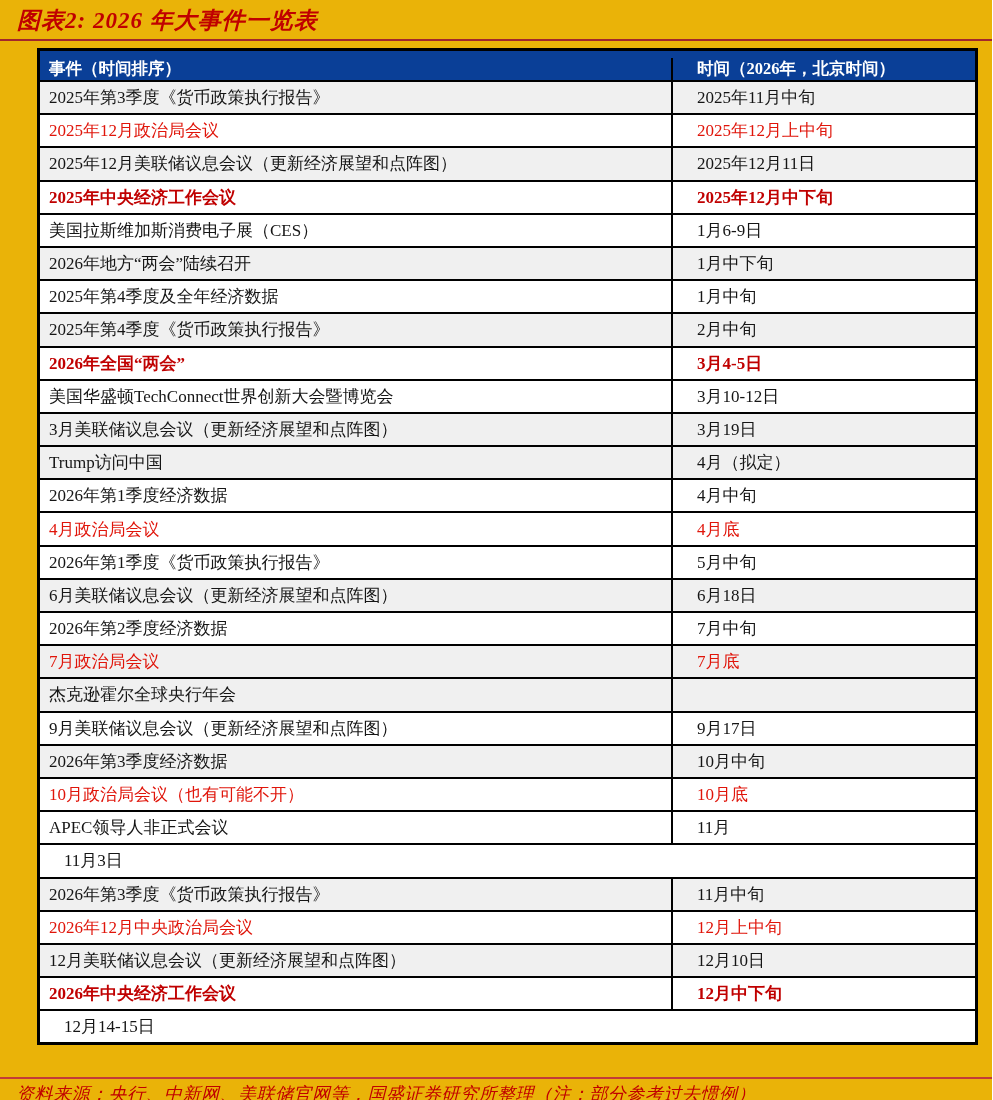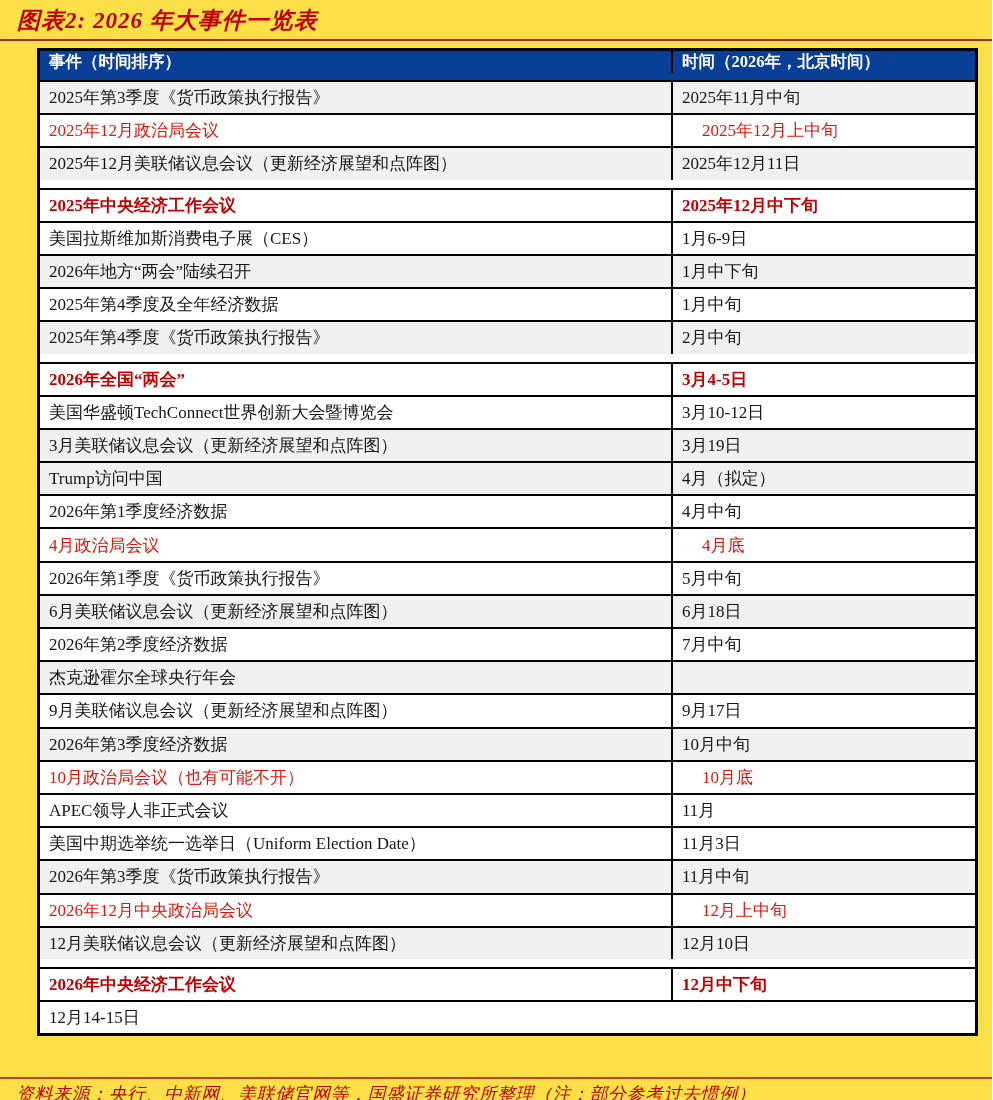--- a/index.html
+++ b/index.html
@@ -6,54 +6,54 @@
     --header-bg:#0a3f97;
     --row-alt:#f0f0f0;
     --red:#e0150a;
     --red-bold:#c00000;
     --title:#c00000;
     --rule:#a2262c;
     --border:#000000;
   }
   html,body{margin:0;padding:0;background:#fff;}
   .page{
-    position:relative;width:992px;height:1100px;background:#fde047;overflow:hidden;
+    position:relative;width:992px;height:1100px;background:#eab308;overflow:hidden;
     font-family:"Liberation Serif","DejaVu Serif",serif;
   }
   .chart-title{
     position:absolute;top:5px;left:17px;
     font-size:23px;font-style:italic;font-weight:bold;color:var(--title);
     white-space:nowrap;letter-spacing:1px;
   }
   .title-rule{
     position:absolute;top:39px;left:0;width:993px;height:2px;background:var(--rule);
   }
   .table-wrap{
     position:absolute;top:48px;left:37px;width:941px;
     border:3px solid var(--border);box-sizing:border-box;background:#fff;
   }
   .thead{
     display:flex;background:var(--header-bg);color:#fff;font-weight:bold;
-    height:29px;font-size:16.5px;align-items:flex-start;
+    height:29px;font-size:16.5px;align-items:flex-end;
   }
   .thead .cell{display:flex;align-items:center;}
   .trow{
     display:flex;height:33.2px;border-top:2px solid var(--border);
     font-size:17px;color:#151515;align-items:stretch;box-sizing:border-box;
     background:#fff;
   }
   .trow.shaded{background:var(--row-alt);justify-content:space-between;}
-  .trow.red{color:var(--red);gap:20px;}
-  .trow.red-bold{color:var(--red-bold);font-weight:bold;margin-top:8px;}
+  .trow.red{color:var(--red);}
+  .trow.red-bold{color:var(--red-bold);font-weight:bold;}
   .cell{box-sizing:border-box;display:flex;align-items:center;}
   .cell-event{
     width:633px;padding-left:9px;border-right:2px solid var(--border);
     flex:0 0 633px;
   }
-  .cell-time{flex:1;padding-left:9px;}
+  .cell-time{flex:1;padding-left:24px;}
   .footer-rule{
     position:absolute;top:1077px;left:0;width:993px;height:1.6px;background:#c23b38;
   }
   .source-note{
     position:absolute;top:1082px;left:16px;
     font-size:18px;font-style:italic;color:var(--red-bold);
     white-space:nowrap;letter-spacing:0.5px;
   }
 </style>
 </head>
@@ -130,41 +130,44 @@
           <div class="cell cell-time">5月中旬</div>
         </div>
         <div class="trow shaded">
           <div class="cell cell-event">6月美联储议息会议（更新经济展望和点阵图）</div>
           <div class="cell cell-time">6月18日</div>
         </div>
         <div class="trow">
           <div class="cell cell-event">2026年第2季度经济数据</div>
           <div class="cell cell-time">7月中旬</div>
         </div>
+        <div class="trow shaded red">
+          <div class="cell cell-event">7月政治局会议</div>
+          <div class="cell cell-time">7月底</div>
+        </div>
         <div class="trow shaded">
           <div class="cell cell-event">杰克逊霍尔全球央行年会</div>
         </div>
         <div class="trow">
           <div class="cell cell-event">9月美联储议息会议（更新经济展望和点阵图）</div>
           <div class="cell cell-time">9月17日</div>
         </div>
         <div class="trow shaded">
           <div class="cell cell-event">2026年第3季度经济数据</div>
           <div class="cell cell-time">10月中旬</div>
         </div>
         <div class="trow red">
           <div class="cell cell-event">10月政治局会议（也有可能不开）</div>
           <div class="cell cell-time">10月底</div>
         </div>
         <div class="trow">
           <div class="cell cell-event">APEC领导人非正式会议</div>
           <div class="cell cell-time">11月</div>
         </div>
         <div class="trow">
-          <div class="cell cell-event">美国中期选举统一选举日（Uniform Election Date）</div>
           <div class="cell cell-time">11月3日</div>
         </div>
         <div class="trow shaded">
           <div class="cell cell-event">2026年第3季度《货币政策执行报告》</div>
           <div class="cell cell-time">11月中旬</div>
         </div>
         <div class="trow red">
           <div class="cell cell-event">2026年12月中央政治局会议</div>
           <div class="cell cell-time">12月上中旬</div>
         </div>

